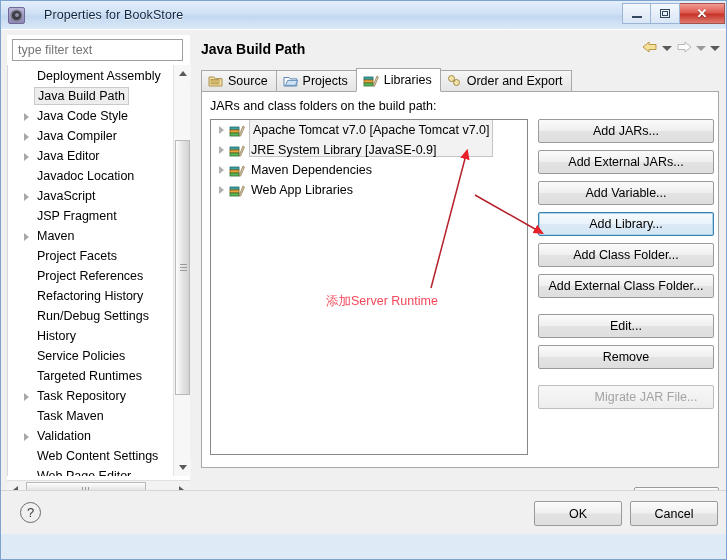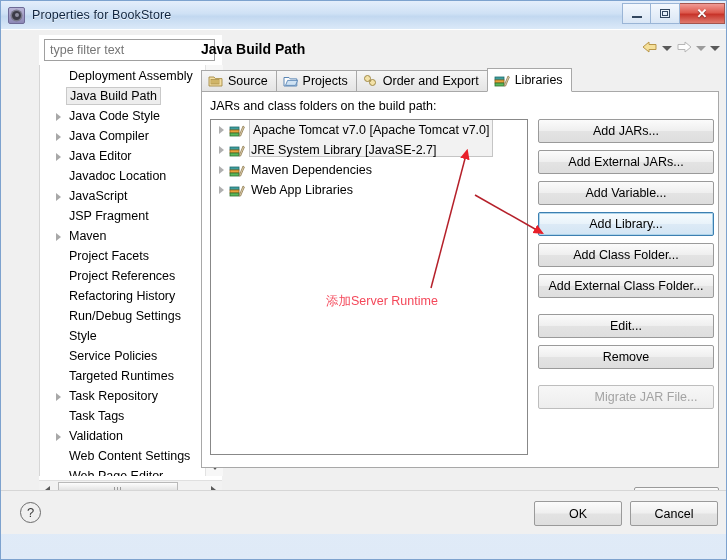--- a/index.html
+++ b/index.html
@@ -17,21 +17,21 @@
     background: linear-gradient(to bottom, #cfe3f7 0%, #e8f1fb 40%, #dfeaf7 100%);
     border: 1px solid #7da2ce;
     overflow: hidden;
   }
 
   
   .titlebar {
     position: absolute; left: 0; top: 0;
     width: 727px; height: 28px;
     background: linear-gradient(to bottom, #e4eefb 0%, #cfe1f5 45%, #c2d8f0 55%, #dbe9f8 100%);
-    display: flex; align-items: center;
+    display: flex; align-items: center; gap: 12px;
   }
   .app-icon {
     width: 17px; height: 17px; margin-left: 7px; margin-right: 7px;
     background: linear-gradient(to bottom,#b9b5d6,#8d88b6);
     border: 1px solid #6e6a96;
     border-radius: 2px;
     position: relative;
     flex: 0 0 auto;
   }
   .app-icon::before {
@@ -87,21 +87,20 @@
     width: 727px; height: 505px;
     background: #f0f0f0;
     border-top: 1px solid #ffffff;
   }
 
   
   .left-panel {
     position: absolute; left: 6px; top: 5px;
     width: 183px; height: 462px;
     background: #ffffff;
-    margin-left: 32px;
   }
   .filter-input {
     position: absolute; left: 5px; top: 4px;
     width: 171px; height: 22px;
     border: 1px solid #a0a0a0;
     background: #ffffff;
     font-family: "Liberation Sans", sans-serif;
     font-size: 12.5px; color: #6e6e6e;
     padding: 0 5px;
     outline: none;
@@ -432,37 +431,37 @@
             <div class="tree-item">
               <span class="tree-arrow"></span>
               <span class="tree-label">Refactoring History</span>
             </div>
             <div class="tree-item">
               <span class="tree-arrow"></span>
               <span class="tree-label">Run/Debug Settings</span>
             </div>
             <div class="tree-item">
               <span class="tree-arrow"></span>
-              <span class="tree-label">Style</span>
+              <span class="tree-label">History</span>
             </div>
             <div class="tree-item">
               <span class="tree-arrow"></span>
               <span class="tree-label">Service Policies</span>
             </div>
             <div class="tree-item">
               <span class="tree-arrow"></span>
               <span class="tree-label">Targeted Runtimes</span>
             </div>
             <div class="tree-item">
               <span class="tree-arrow has"></span>
               <span class="tree-label">Task Repository</span>
             </div>
             <div class="tree-item">
               <span class="tree-arrow"></span>
-              <span class="tree-label">Task Tags</span>
+              <span class="tree-label">Task Maven</span>
             </div>
             <div class="tree-item">
               <span class="tree-arrow has"></span>
               <span class="tree-label">Validation</span>
             </div>
             <div class="tree-item">
               <span class="tree-arrow"></span>
               <span class="tree-label">Web Content Settings</span>
             </div>
             <div class="tree-item">
@@ -526,40 +525,40 @@
           </div>
           <div class="tab">
             <span style="display: inline-flex;">
               <svg width="15" height="14" viewBox="0 0 15 14">
                 <path d="M1 3.5 h5 l1.2 1.4 H13.8 V12 H1 z" fill="#fdfdfd" stroke="#5a86b5" stroke-width="1"></path>
                 <path d="M2.5 11.4 L4.6 6.4 H14.6 L12.5 11.4 z" fill="#cfe2f3" stroke="#5a86b5" stroke-width=".9"></path>
               </svg>
             </span>
             <span>Projects</span>
           </div>
-          <div class="tab">
-            <span style="display: inline-flex;">
-              <svg width="15" height="14" viewBox="0 0 15 14">
-                <circle cx="4.5" cy="4.5" r="3" fill="#f3e2a8" stroke="#a08a48" stroke-width="1"></circle>
-                <circle cx="9.5" cy="8.5" r="3" fill="#f3e2a8" stroke="#a08a48" stroke-width="1"></circle>
-                <path d="M6.6 6.4 L8 7.2" stroke="#a08a48" stroke-width="1.1"></path>
-              </svg>
-            </span>
-            <span>Order and Export</span>
-          </div>
           <div class="tab active">
             <span style="display: inline-flex;">
               <svg width="16" height="15" viewBox="0 0 16 15">
                 <rect x="1" y="4" width="9" height="3" fill="#3f9e9e" stroke="#1e6d6d" stroke-width=".8"></rect>
                 <rect x="1" y="7" width="9" height="3" fill="#e8a33d" stroke="#9c6718" stroke-width=".8"></rect>
                 <rect x="1" y="10" width="9" height="3" fill="#5bb85b" stroke="#2d6f2d" stroke-width=".8"></rect>
                 <path d="M10 13 L14 3 L15.4 4 L11.6 13 z" fill="#e6d7b4" stroke="#8d7a50" stroke-width=".8"></path>
               </svg>
             </span>
             <span>Libraries</span>
+          </div>
+          <div class="tab">
+            <span style="display: inline-flex;">
+              <svg width="15" height="14" viewBox="0 0 15 14">
+                <circle cx="4.5" cy="4.5" r="3" fill="#f3e2a8" stroke="#a08a48" stroke-width="1"></circle>
+                <circle cx="9.5" cy="8.5" r="3" fill="#f3e2a8" stroke="#a08a48" stroke-width="1"></circle>
+                <path d="M6.6 6.4 L8 7.2" stroke="#a08a48" stroke-width="1.1"></path>
+              </svg>
+            </span>
+            <span>Order and Export</span>
           </div>
         </div>
 
       <div class="tab-panel">
         <div class="panel-caption">JARs and class folders on the build path:</div>
         <div class="lib-list" id="lib-list">
             <div class="lib-item selected">
               <span class="lib-arrow"></span>
               <span class="lib-icon"><svg width="16" height="15" viewBox="0 0 16 15">
                   <rect x="1" y="4" width="9" height="3" fill="#3f9e9e" stroke="#1e6d6d" stroke-width=".8"></rect>
@@ -570,21 +569,21 @@
               <span class="lib-label">Apache Tomcat v7.0 [Apache Tomcat v7.0]</span>
             </div>
             <div class="lib-item">
               <span class="lib-arrow"></span>
               <span class="lib-icon"><svg width="16" height="15" viewBox="0 0 16 15">
                   <rect x="1" y="4" width="9" height="3" fill="#3f9e9e" stroke="#1e6d6d" stroke-width=".8"></rect>
                   <rect x="1" y="7" width="9" height="3" fill="#e8a33d" stroke="#9c6718" stroke-width=".8"></rect>
                   <rect x="1" y="10" width="9" height="3" fill="#5bb85b" stroke="#2d6f2d" stroke-width=".8"></rect>
                   <path d="M10 13 L14 3 L15.4 4 L11.6 13 z" fill="#e6d7b4" stroke="#8d7a50" stroke-width=".8"></path>
                 </svg></span>
-              <span class="lib-label">JRE System Library [JavaSE-2.7]</span>
+              <span class="lib-label">JRE System Library [JavaSE-0.9]</span>
             </div>
             <div class="lib-item">
               <span class="lib-arrow"></span>
               <span class="lib-icon"><svg width="16" height="15" viewBox="0 0 16 15">
                   <rect x="1" y="4" width="9" height="3" fill="#3f9e9e" stroke="#1e6d6d" stroke-width=".8"></rect>
                   <rect x="1" y="7" width="9" height="3" fill="#e8a33d" stroke="#9c6718" stroke-width=".8"></rect>
                   <rect x="1" y="10" width="9" height="3" fill="#5bb85b" stroke="#2d6f2d" stroke-width=".8"></rect>
                   <path d="M10 13 L14 3 L15.4 4 L11.6 13 z" fill="#e6d7b4" stroke="#8d7a50" stroke-width=".8"></path>
                 </svg></span>
               <span class="lib-label">Maven Dependencies</span>

